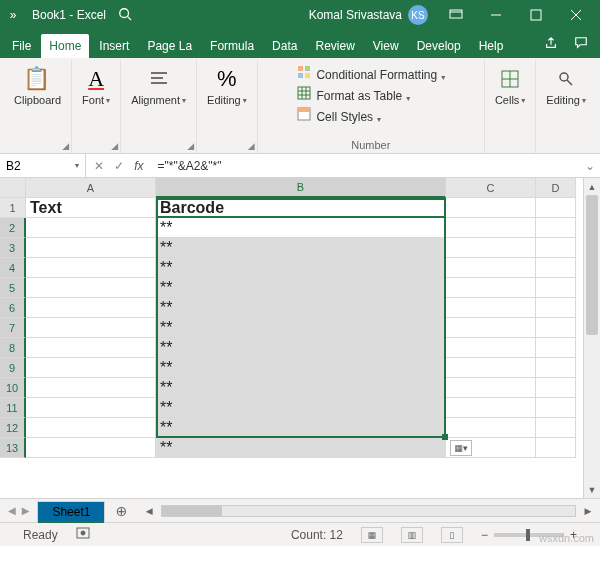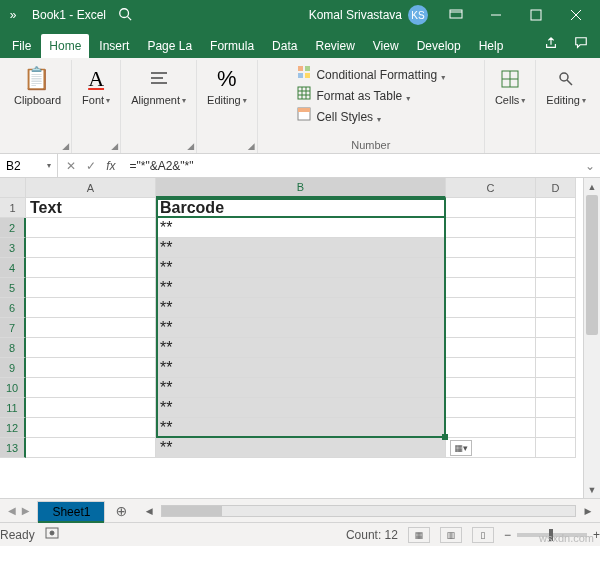--- a/index.html
+++ b/index.html
@@ -76,21 +76,21 @@
   .chev { font-size:8px; color:#666;}
   .styles-stack { display:flex; flex-direction:column; gap:2px; align-items:flex-start; padding-top:2px;}
   .styles-stack .row { display:flex; align-items:flex-end; gap:4px; font-size:12px; color:#333; padding:1px 2px;}
   .styles-stack .ic2 { width:16px; text-align:center; font-size:14px;}
   .dlaunch { position:absolute; right:2px; bottom:2px; font-size:9px; color:#888; }
   
   .fnbar {
     display:flex; align-items:center; height:24px; border-bottom:1px solid var(--border-gray);
     background:#fff;
   }
-  .namebox { width:58px; border-right:1px solid var(--border-gray); padding:0 6px; display:flex; align-items:center; justify-content:space-between; height:100%;}
+  .namebox { width:86px; border-right:1px solid var(--border-gray); padding:0 6px; display:flex; align-items:center; justify-content:space-between; height:100%;}
   .fx-ctrl { display:flex; align-items:center; gap:10px; padding:0 8px; color:#888;}
   .fx-ctrl .fx { font-style:italic; color:#555;}
   .formula { flex:1; padding:0 6px; color:#333;}
   .fnbar .expand { width:20px; text-align:center; color:#888;}
   
   .sheet-wrap { display:flex; height:320px; }
   .rowhdrs { width:26px; }
   .corner { width:26px; height:20px; background:var(--header-bg); border:1px solid var(--grid-gray); border-left:none; border-top:none;}
   .rowhdr { height:20px; background:var(--header-bg); border:1px solid var(--grid-gray); border-left:none; border-top:none; font-size:11px; color:#555; display:flex; align-items:center; justify-content:center;}
   .rowhdr.sel { background:#d2d2d2; color:#217346; border-right:2px solid var(--select-border);}
@@ -132,21 +132,21 @@
   }
   .nav-arrows{display:flex; gap:6px; padding:0 8px; color:#999; font-size:10px;}
   .stab { background:#0369a1; border:1px solid var(--border-gray); border-bottom:none; padding:3px 14px; position:relative; top:1px;}
   .stab.active::after{content:""; position:absolute; left:0; right:0; bottom:-1px; height:2px; background:var(--select-border);}
   .addsheet{ padding:0 10px; color:#666; font-size:14px;}
   .hscroll { flex:1; display:flex; align-items:center; padding:0 4px;}
   .hscroll .track{flex:1; height:12px; background:#e8e8e8; border:1px solid #ccc; position:relative; margin:0 4px;}
   .hscroll .thumb{position:absolute; left:0; top:0; bottom:0; width:60px; background:#c8c8c8;}
   .hscroll .btn{width:16px;text-align:center;color:#666;font-size:9px;}
   
-  .status { height:24px; background:#f3f2f1; border-top:1px solid var(--border-gray); display:flex; align-items:center; padding:0 0; font-size:12px; color:#555; gap:10px;}
+  .status { height:24px; background:#f3f2f1; border-top:1px solid var(--border-gray); display:flex; align-items:center; padding:0 23px; font-size:12px; color:#555; gap:18px;}
   .status .spacer{flex:1;}
   .viewbtn{width:22px;height:16px;border:1px solid #ccc;display:flex;align-items:center;justify-content:center;font-size:9px;color:#666;}
   .zoom { display:flex; align-items:center; gap:6px;}
   .zoom .track{width:70px;height:4px;background:#ccc;position:relative;}
   .zoom .knob{position:absolute;left:32px;top:-4px;width:4px;height:12px;background:#666;}
   .watermark{position:absolute; right:6px; bottom:22px; font-size:11px; color:#bbb; font-family:Arial;}
 </style>
 </head>
 <body>
 

